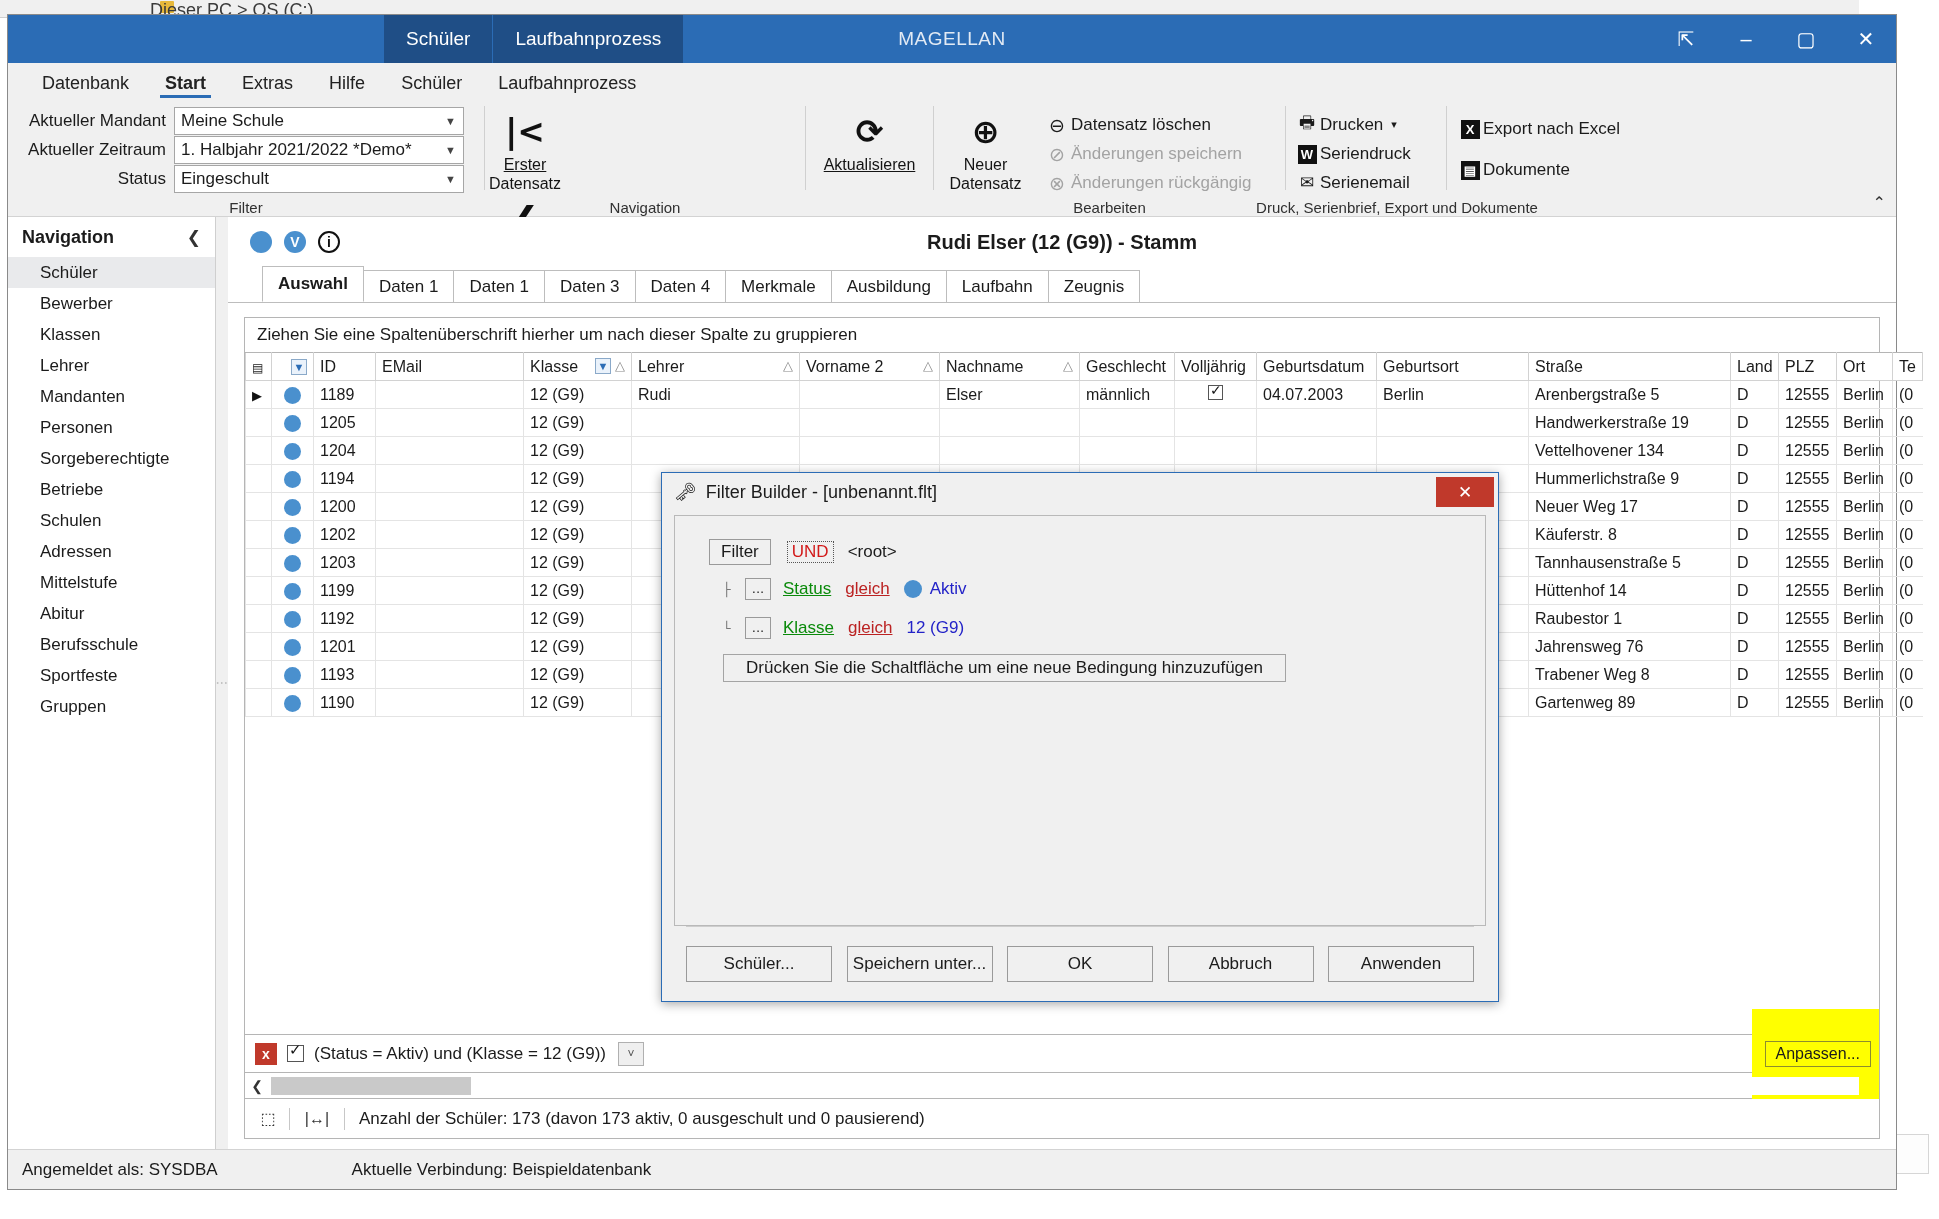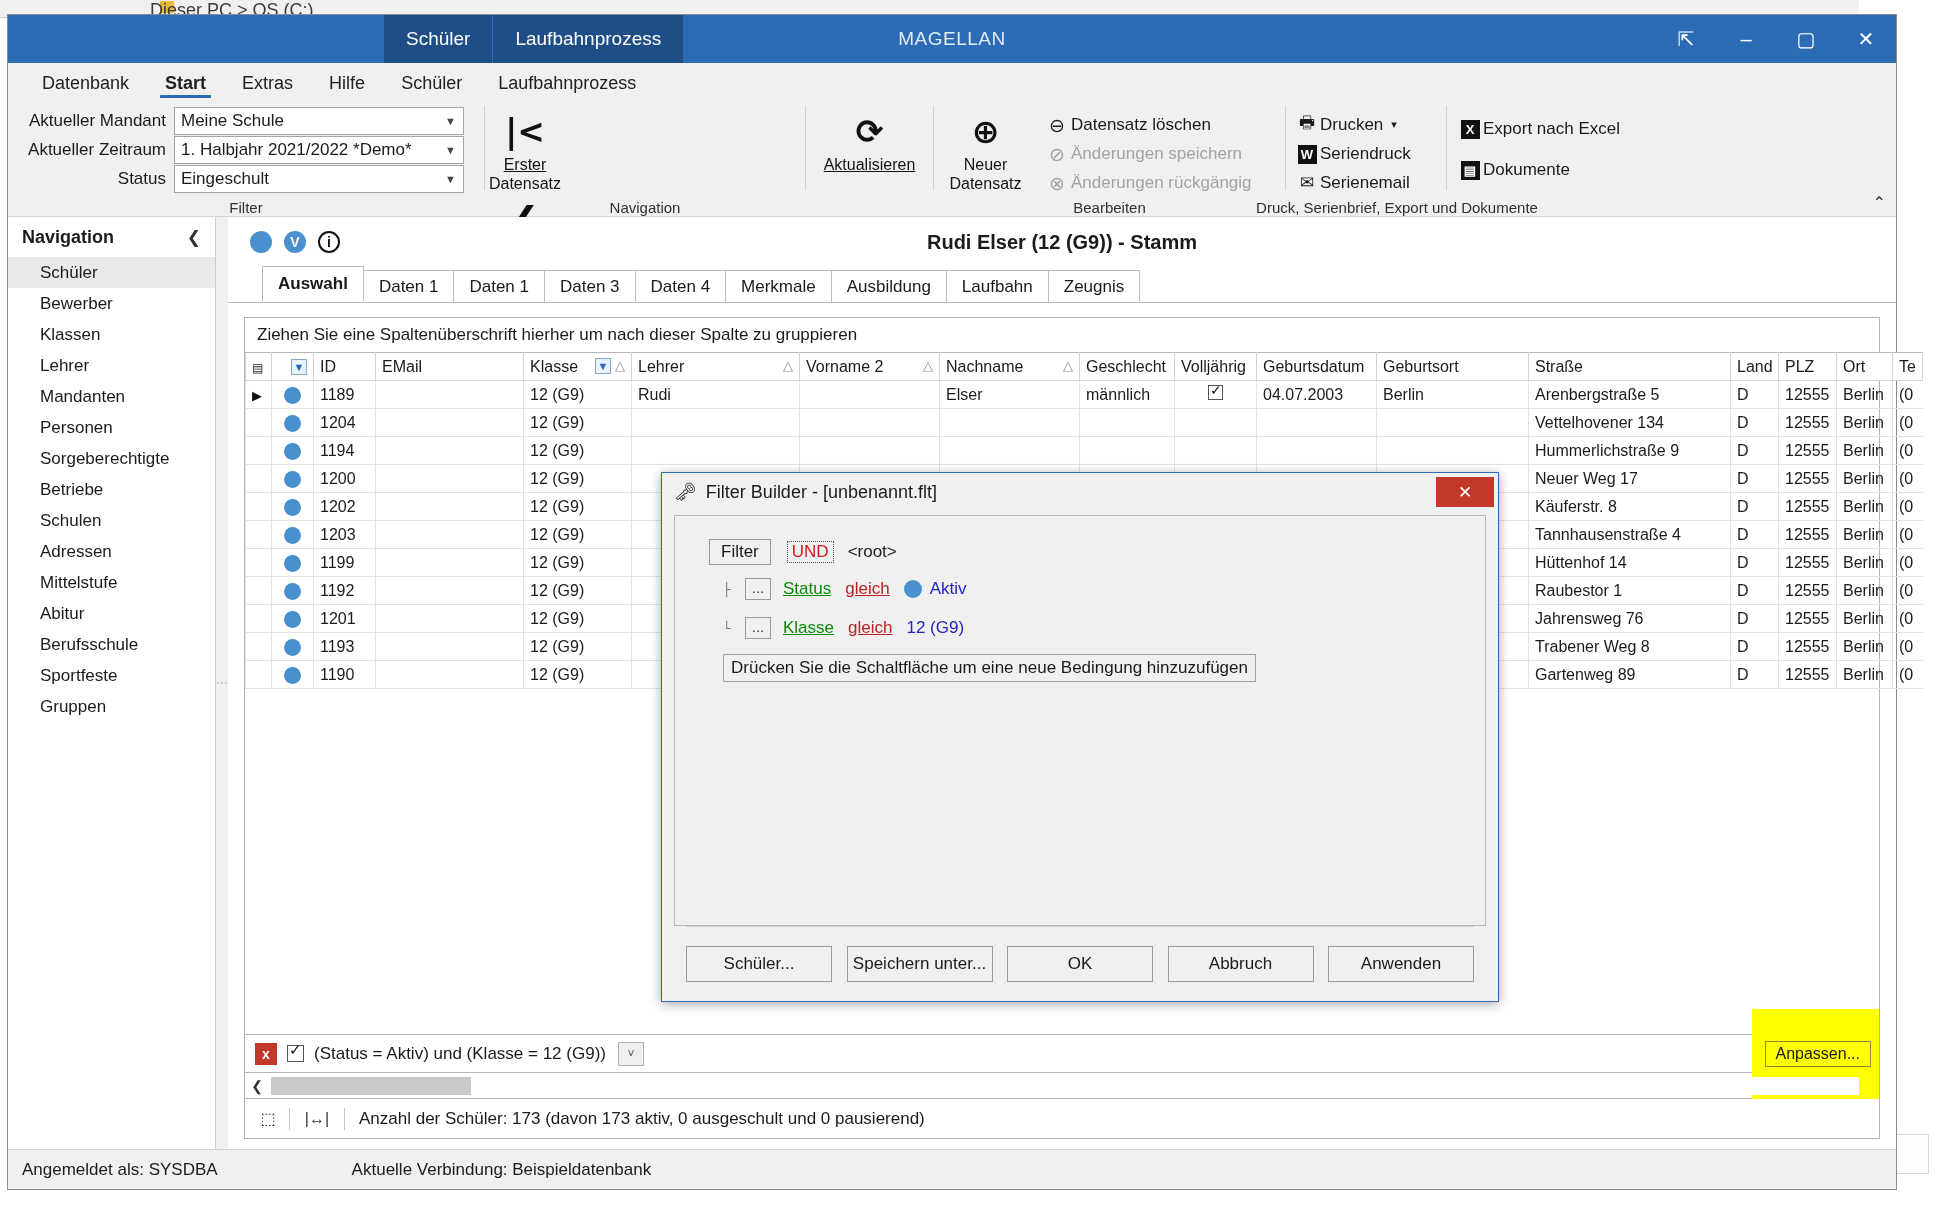--- a/index.html
+++ b/index.html
@@ -154,21 +154,21 @@
   .fb-filterbtn { border:1px solid #9a9a9a; background:#f0f0f0; padding:2px 11px; font-size:17px; margin-right:16px;}
   .fb-und { color:#d21a1a; border:1px dotted #555; padding:0 4px; margin-right:14px;}
   .fb-root { color:#1b1b1b;}
   .fb-cond { display:flex; align-items:center; height:32px; margin-top:7px; padding-left:14px; font-size:17px;}
   .fb-tree { width:22px; color:#777; font-size:13px; font-family:"DejaVu Sans Mono", monospace;}
   .fb-dots { border:1px solid #9a9a9a; background:#f0f0f0; width:26px; height:22px; text-align:center; line-height:18px; font-size:15px; color:#333; margin-right:12px;}
   .fb-field { color:#0a8a0a; text-decoration:underline; margin-right:14px;}
   .fb-op { color:#b22; text-decoration:underline; margin-right:14px;}
   .fb-val { color:#2323c8; }
   .fb-valdot { width:18px; height:18px; border-radius:50%; background:#4a90ce; display:inline-block; vertical-align:middle; margin-right:8px;}
-  .fb-hint { display:inline-block; margin:10px 0 0 14px; border:1px solid #a4a4a4; background:#f0f0f0; padding:3px 7px; font-size:17px; color:#1b1b1b;}
+  .fb-hint { display:inline-block; margin:10px 0 0 14px; border:1px solid #a4a4a4; background:#f0f0f0; padding:3px 22px; font-size:17px; color:#1b1b1b;}
   .m-foot { height:74px; margin:0 12px; border-top:0; display:flex; align-items:center; justify-content:space-between; padding:0 12px;}
   .m-divider { height:1px; background:#cdcdcd; margin:0 24px;}
   .mbtn { width:146px; height:36px; border:1px solid #9a9a9a; background:#f0f0f0; font-size:17px; display:flex; align-items:center; justify-content:center; color:#1b1b1b;}
 </style>
 </head>
 <body>
 
 <div id="backdrop">
   <div class="bg-strip"></div>
   <div class="bg-folder"></div>
@@ -434,20 +434,39 @@
                   <td>Berlin</td>
                   <td>Arenbergstraße 5</td>
                   <td>D</td>
                   <td>12555</td>
                   <td>Berlin</td>
                   <td>(0</td>
                 </tr>
                 <tr>
                   <td></td>
                   <td style="text-align: center;"><span class="rowdot"></span></td>
+                  <td>1205</td>
+                  <td></td>
+                  <td>12 (G9)</td>
+                  <td></td>
+                  <td></td>
+                  <td></td>
+                  <td></td>
+                  <td style="text-align: center;"></td>
+                  <td></td>
+                  <td></td>
+                  <td>Handwerkerstraße 19</td>
+                  <td>D</td>
+                  <td>12555</td>
+                  <td>Berlin</td>
+                  <td>(0</td>
+                </tr>
+                <tr>
+                  <td></td>
+                  <td style="text-align: center;"><span class="rowdot"></span></td>
                   <td>1204</td>
                   <td></td>
                   <td>12 (G9)</td>
                   <td></td>
                   <td></td>
                   <td></td>
                   <td></td>
                   <td style="text-align: center;"></td>
                   <td></td>
                   <td></td>
@@ -520,21 +539,21 @@
                   <td>1203</td>
                   <td></td>
                   <td>12 (G9)</td>
                   <td></td>
                   <td></td>
                   <td></td>
                   <td></td>
                   <td style="text-align: center;"></td>
                   <td></td>
                   <td></td>
-                  <td>Tannhausenstraße 4</td>
+                  <td>Tannhausenstraße 5</td>
                   <td>D</td>
                   <td>12555</td>
                   <td>Berlin</td>
                   <td>(0</td>
                 </tr>
                 <tr>
                   <td></td>
                   <td style="text-align: center;"><span class="rowdot"></span></td>
                   <td>1199</td>
                   <td></td>

